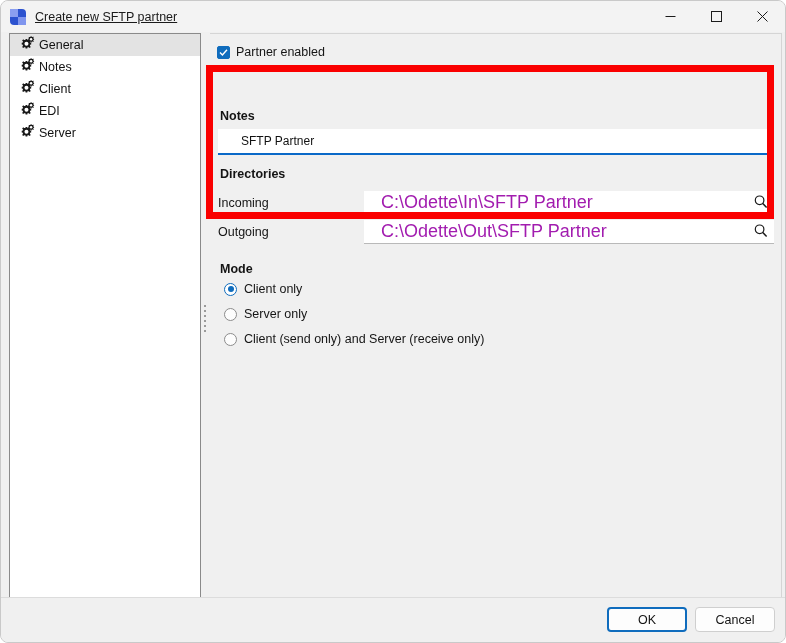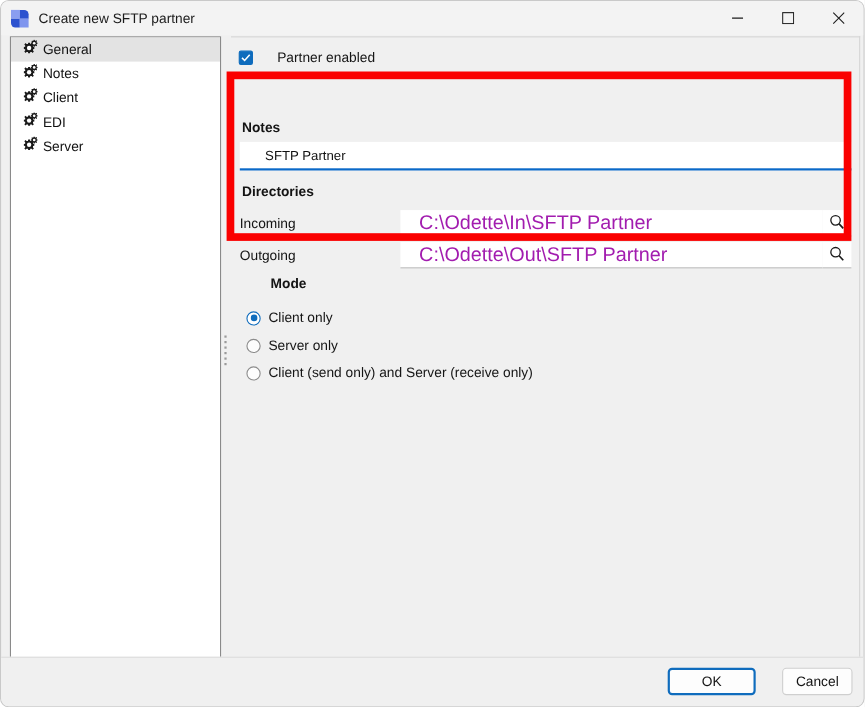--- a/index.html
+++ b/index.html
@@ -51,20 +51,21 @@
   }
   .app-icon .q1 { left: 0; top: 0; background: #8a9ef0; }
   .app-icon .q2 { left: 8px; top: 0; background: #2c52cf; border-radius: 0 4px 0 0; }
   .app-icon .q3 { left: 0; top: 8px; background: #2c52cf; border-radius: 0 0 0 4px; }
   .app-icon .q4 { left: 8px; top: 8px; background: #7f95ee; }
   .title-text {
     margin-left: 9px;
     font-size: 12.5px;
     color: #1b1b1b;
     white-space: nowrap;
+    text-decoration: underline;
   }
   .caption-buttons {
     position: absolute;
     right: 0; top: 0;
     height: 31px;
     display: flex;
   }
   .cap-btn {
     width: 46px; height: 31px;
     display: flex;
@@ -148,21 +149,20 @@
     box-sizing: border-box;
     overflow: hidden;
   }
 
   .checkrow {
     position: absolute;
     left: 7px;
     top: 11px;
     display: flex;
     align-items: center;
-    gap: 16px;
   }
   .cbox {
     width: 13px; height: 13px;
     border-radius: 2px;
     background: #0f6cbd;
     border: 1px solid #0f6cbd;
     box-sizing: border-box;
     display: flex;
     align-items: center;
     justify-content: center;
@@ -176,21 +176,21 @@
   }
 
   .section-head {
     position: absolute;
     font-weight: bold;
     font-size: 12.5px;
     color: #141414;
   }
   .h-name { left: 10px; top: 75px; }
   .h-dirs { left: 10px; top: 133px; }
-  .h-mode { left: 10px; top: 217px; margin-left: 26px; }
+  .h-mode { left: 10px; top: 228px; }
 
   
   .name-field {
     position: absolute;
     left: 8px;
     top: 95px;
     width: 556px;
     height: 26px;
     background: #ffffff;
     border: none;
@@ -318,21 +318,21 @@
     align-items: center;
     justify-content: center;
   }
   .btn-ok {
     right: 98px;
     width: 80px;
     border: 2px solid #0f6cbd;
   }
   .btn-cancel {
     right: 10px;
-    width: 64px;
+    width: 80px;
   }
 </style>
 </head>
 <body>
 
 <div class="window">
 
   <div class="titlebar">
     <div class="app-icon">
       <div class="q q1"></div>

